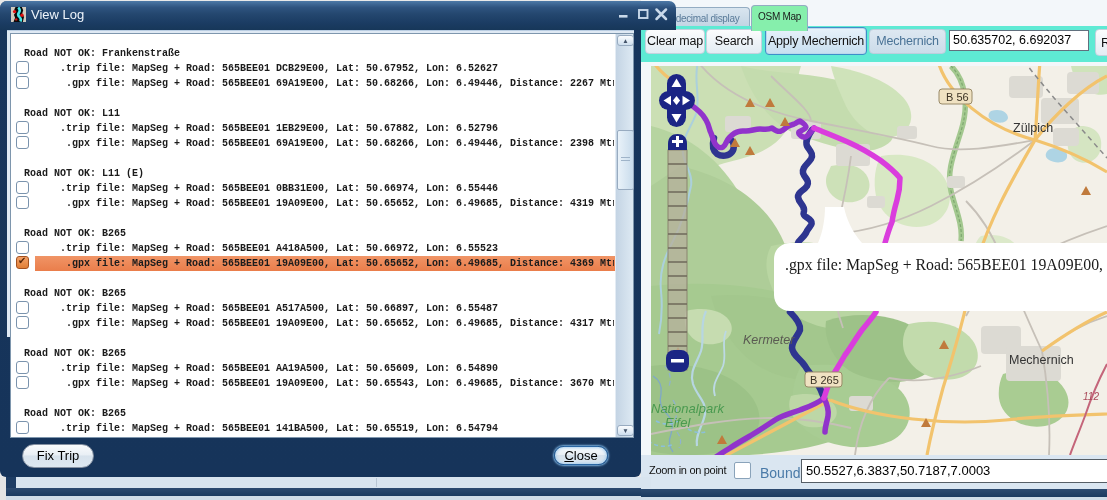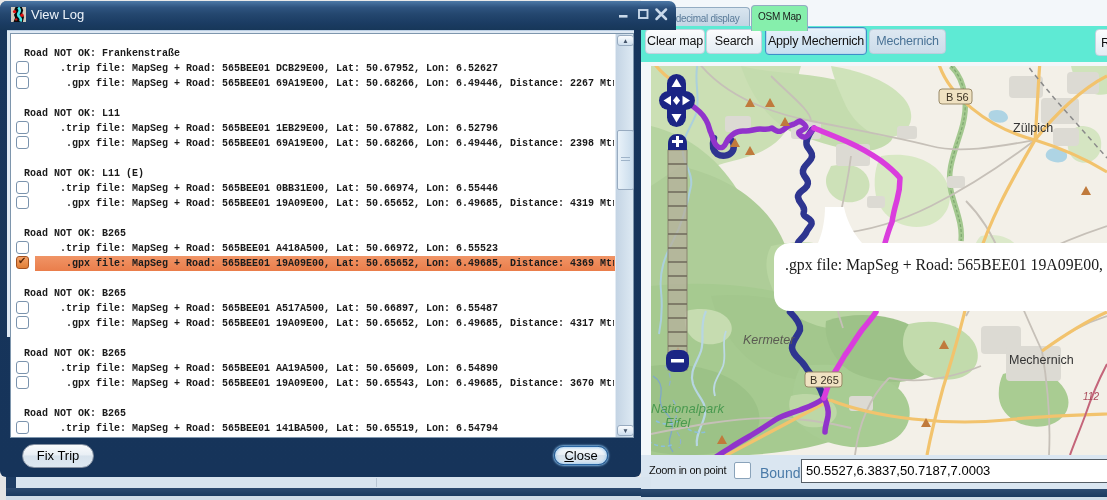--- a/index.html
+++ b/index.html
@@ -72,20 +72,21 @@
 <div class="abs" id="rpanel">
   <div class="abs" id="tabbar">
     <div class="tab" id="tab1">Hexadecimal display</div>
     <div class="tab" id="tab2">OSM Map</div>
   </div>
   <div class="abs" id="toolbar">
     <div class="tbtn" style="left:4px;width:58px">Clear map</div>
     <div class="tbtn" style="left:65px;width:54px">Search</div>
     <div class="tbtn" id="bApply" style="left:124px;width:100px;top:1px;height:26px;line-height:26px">Apply Mechernich</div>
     <div class="tbtn" id="bCoord" style="left:228px;width:75px">Mechernich</div>
+    <div id="coordInput">50.635702, 6.692037</div>
     <div id="rbtn">R</div>
   </div>
   <div class="abs" id="mapwrap"><svg width="456" height="389" viewBox="0 0 456 389">
 <rect width="456" height="389" fill="#f3f0e8"></rect>
 
 <path d="M0,0 L150,0 C140,30 150,60 120,80 C90,100 60,90 40,120 L0,140 Z" fill="#cbdfb4"></path>
 <path d="M0,60 C40,70 70,95 90,130 C110,165 100,200 80,230 C60,260 30,270 0,275 Z" fill="#b6d4a0"></path>
 <path d="M90,0 C130,10 180,5 215,25 C240,40 250,60 240,75 C220,95 180,80 150,70 C120,60 100,30 90,0 Z" fill="#c4dcae"></path>
 <path d="M30,100 C70,110 110,130 130,170 C150,210 140,250 110,280 C80,310 40,320 10,330 L0,330 L0,120 Z" fill="#aecd98"></path>
 

